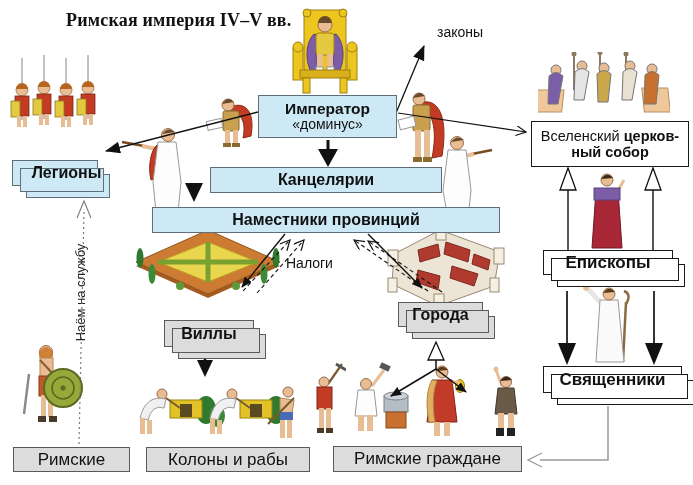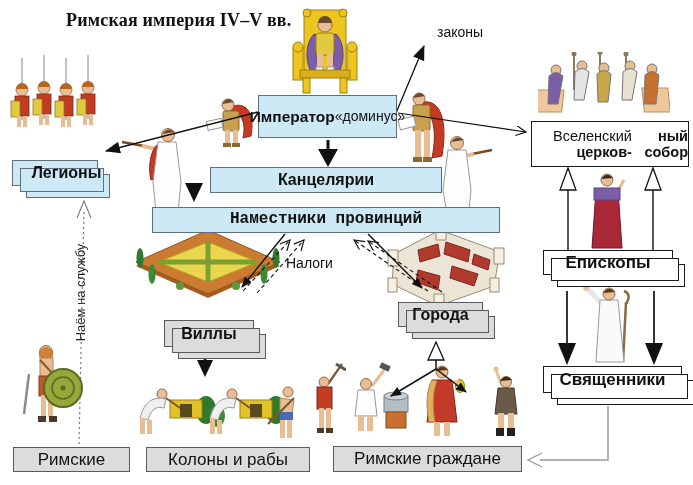--- a/index.html
+++ b/index.html
@@ -5,21 +5,21 @@
   html,body { margin:0; padding:0; background:#fff; }
   .canvas { position:relative; width:693px; height:485px; background:#fff; overflow:hidden;
             font-family:"Liberation Sans", sans-serif; color:#111; }
   .title { position:absolute; left:22px; top:10px; font-family:"Liberation Serif", serif;
            font-weight:bold; font-size:18px; letter-spacing:.2px;margin-left:44px; }
   .label { position:absolute; font-size:14px; }
   .vlabel { position:absolute; left:14px; top:285px; width:132px; text-align:center;
             font-size:13px; color:#222; transform:rotate(-90deg); transform-origin:center; white-space:nowrap; }
   .illus { position:absolute; z-index:1; }
   #arrows { position:absolute; left:0; top:0; z-index:2; }
-  .box { position:absolute; z-index:3; box-sizing:border-box; display:flex; 
+  .box { position:absolute; z-index:3; box-sizing:border-box; display:flex; flex-direction:column;
          align-items:center; justify-content:center; text-align:center; line-height:1.12; }
   .blue  { background:var(--box-blue,#cde9f6); border:1.6px solid #5f6e78; }
   .gray  { background:var(--box-gray,#dcdcdc); border:1.5px solid #5a5a5a; }
   .white { background:var(--box-white,#ffffff); border:1.5px solid #1a1a1a;text-align:right; }
   .stacked::before, .stacked::after { content:""; position:absolute; width:100%; height:100%;
          background:inherit; border:inherit; box-sizing:border-box; }
   .stacked::before { left:13px; top:13px; z-index:-2; }
   .stacked::after  { left:6.5px; top:6.5px; z-index:-1; }
   .bold { font-weight:bold; }
   .b-main { font-weight:bold; font-size:15.5px; }
@@ -375,21 +375,21 @@
 
   <div class="box blue" style="left:258px; top:95px; width:139px; height:43px;">
     <div class="b-main">Император</div>
     <div class="b-sub">«доминус»</div>
   </div>
 
   <div class="box blue fs16 bold" style="left:210px; top:167px; width:232px; height:26px;">
     <span>Канцелярии</span>
   </div>
 
-  <div class="box blue fs16 bold" style="left:152px; top:207px; width:348px; height:26px;font-family:Liberation Mono, monospace;">
+  <div class="box blue fs16 bold" style="left:152px; top:207px; width:348px; height:26px;">
     <span>Наместники провинций</span>
   </div>
 
   <div class="box blue fs16 bold stacked" style="left:12px; top:160px; width:86px; height:26px;padding-left:23px;">
     <span>Легионы</span>
   </div>
 
   <div class="box gray fs16 bold stacked" style="left:164px; top:300px; width:90px; height:27px;margin-top:20px;">
     <span>Виллы</span>
   </div>

